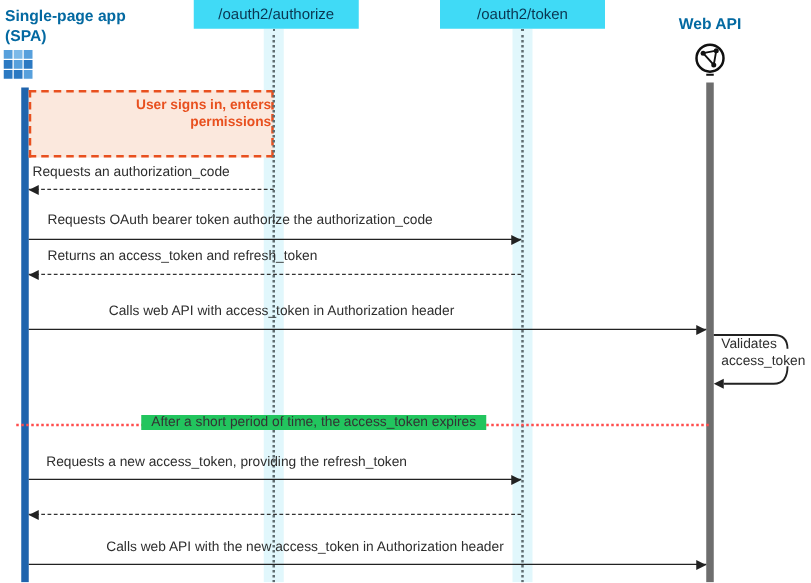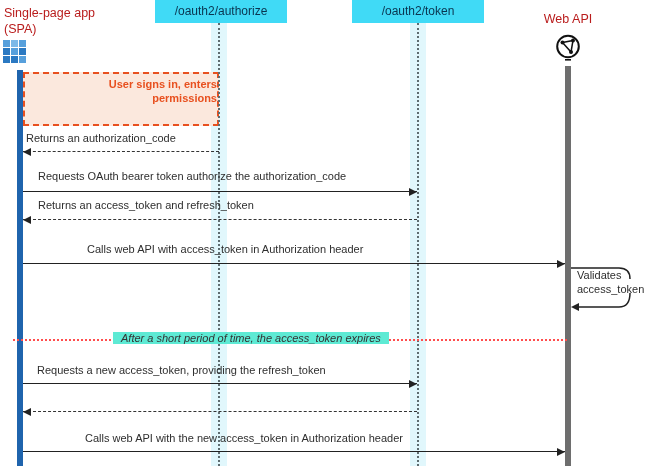--- a/index.html
+++ b/index.html
@@ -7,21 +7,21 @@
     position:relative;width:649px;height:466px;overflow:hidden;background:#fff;
     font-family:"Liberation Sans","DejaVu Sans",sans-serif;color:#222;
   }
   
   .band{position:absolute;top:23px;bottom:0;width:16px;background:#E1F7FC;}
   .dotline{position:absolute;top:23px;bottom:0;width:0;border-left:2px dotted #5E6C70;}
   .bar{position:absolute;width:6px;}
   .bar.blue{left:17px;top:70px;bottom:0;background:#1F64AD;}
   .bar.gray{left:565px;top:66px;bottom:0;background:#6E6E6E;}
   
-  .actor-title{position:absolute;font-weight:normal;font-size:12.5px;color:#b91c1c;line-height:15.5px;}
+  .actor-title{position:absolute;font-weight:bold;font-size:12.5px;color:#0369a1;line-height:15.5px;}
   .endpoint{position:absolute;top:0;width:132px;height:23px;line-height:23px;background:#40DAF6;
     text-align:center;font-size:12px;color:#0A3550;}
   .grid-icon{position:absolute;left:3px;top:40px;width:25px;height:25px;
     display:grid;grid-template-columns:7px 7px 7px;grid-template-rows:7px 7px 7px;gap:1px;}
   .sq{width:7px;height:7px;}
   .sq.d{background:#2B79C2;} .sq.l{background:#57A0DC;} .sq.ll{background:#7CB9E8;}
   .globe{position:absolute;left:554px;top:33px;}
   
   .note{position:absolute;left:23px;top:72px;width:196px;height:54px;box-sizing:border-box;
     background:#FBE8DD;border:2px dashed #E8501F;z-index:2;
@@ -32,22 +32,22 @@
   .arrow{position:absolute;height:0;border-top:1.5px solid #222;z-index:4;}
   .arrow.dashed{border-top-style:dashed;border-top-color:#333;}
   .ah{position:absolute;width:0;height:0;border-top:4px solid transparent;border-bottom:4px solid transparent;z-index:5;}
   .ah.left{border-right:8px solid #222;}
   .ah.right{border-left:8px solid #222;}
   
   .selfmsg{position:absolute;left:565px;top:258px;z-index:4;}
   .self-label{position:absolute;left:577px;top:268px;font-size:11px;color:#2e2e2e;line-height:14px;white-space:nowrap;z-index:5;}
   
   .sep{position:absolute;left:13px;top:339px;width:554px;height:0;border-top:2px dotted #FF4D4D;z-index:4;}
-  .sep-text{position:absolute;left:100px;top:-9px;background:#5eead4;padding:0 8px;
-    font-size:11px;color:#333;white-space:nowrap;font-style:italic;}
+  .sep-text{position:absolute;left:100px;top:-9px;background:#22c55e;padding:0 8px;
+    font-size:11px;color:#333;white-space:nowrap;}
 </style>
 </head>
 <body>
 
 <div class="stage">
 
   <div class="band" style="left:211px"></div>
   <div class="band" style="left:410px"></div>
   <div class="dotline dot-over" style="left:218px"></div>
   <div class="dotline dot-over" style="left:417px"></div>
@@ -81,21 +81,21 @@
     <circle cx="19" cy="7.5" r="2" fill="#111"></circle>
     <circle cx="17" cy="19" r="2" fill="#111"></circle>
     <rect x="11" y="26" width="6" height="1.6" fill="#111"></rect>
   </svg>
 
   <div class="note">
     <div>User signs in, enters</div>
     <div>permissions</div>
   </div>
 
-  <div class="msg-label" style="left:26px;top:132px">Returns an authorization_code</div>
+  <div class="msg-label" style="left:26px;top:132px">Requests an authorization_code</div>
   <div class="arrow dashed" style="left:23px;top:151px;width:196px"></div>
   <div class="ah left" style="left:23px;top:148px"></div>
 
   <div class="msg-label" style="left:38px;top:170px">Requests OAuth bearer token authorize the authorization_code</div>
   <div class="arrow" style="left:23px;top:191px;width:394px"></div>
   <div class="ah right" style="left:409px;top:188px"></div>
 
   <div class="msg-label" style="left:38px;top:199px">Returns an access_token and refresh_token</div>
   <div class="arrow dashed" style="left:23px;top:219px;width:394px"></div>
   <div class="ah left" style="left:23px;top:216px"></div>

